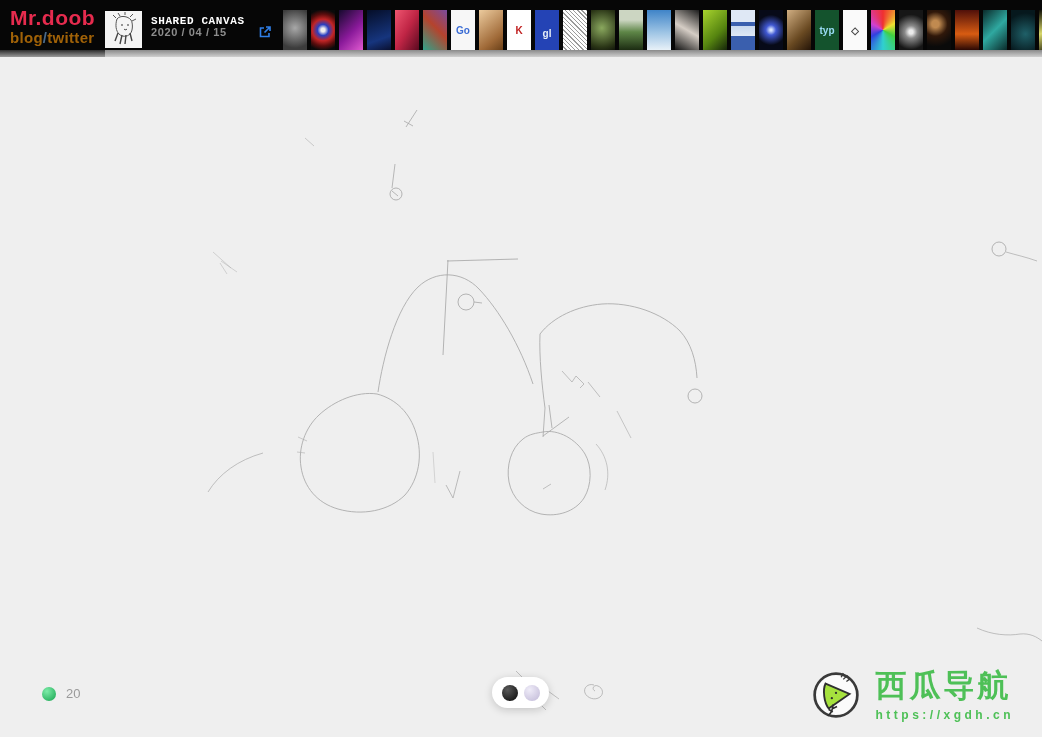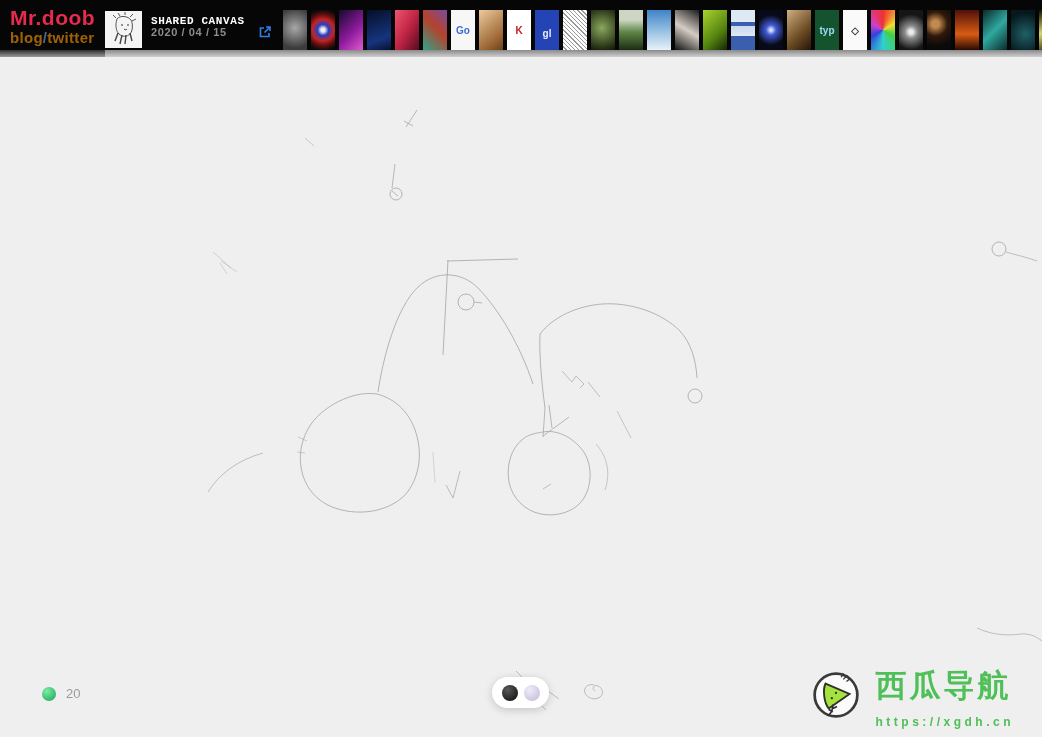--- a/index.html
+++ b/index.html
@@ -39,21 +39,21 @@
   
   .toolbar{position:absolute;left:492px;top:677px;width:57px;height:31px;background:#fff;
     border-radius:17px;box-shadow:0 2px 8px rgba(0,0,0,0.18);display:flex;align-items:center;
     justify-content:center;gap:6px;z-index:6;}
   .swatch{width:16px;height:16px;border-radius:50%;cursor:pointer;}
   
   .watermark{position:absolute;right:28px;top:670px;display:flex;align-items:flex-start;gap:15px;z-index:6;}
   .wm-logo{width:50px;height:50px;}
   .wm-text{line-height:1;}
   .wm-title{font-size:31px;font-weight:bold;color:#4ec057;letter-spacing:3px;}
-  .wm-url{margin-top:15px;font-size:12px;font-weight:bold;color:#4ec057;letter-spacing:3.5px;}
+  .wm-url{margin-top:8px;font-size:12px;font-weight:bold;color:#4ec057;letter-spacing:3.5px;}
 </style>
 </head>
 <body>
 
 <div class="header">
   <div class="logo">
     <div class="logo-title">Mr.doob</div>
     <div class="logo-links"><span class="lnk">blog</span><span class="sep">/</span><span class="lnk">twitter</span></div>
   </div>
 

